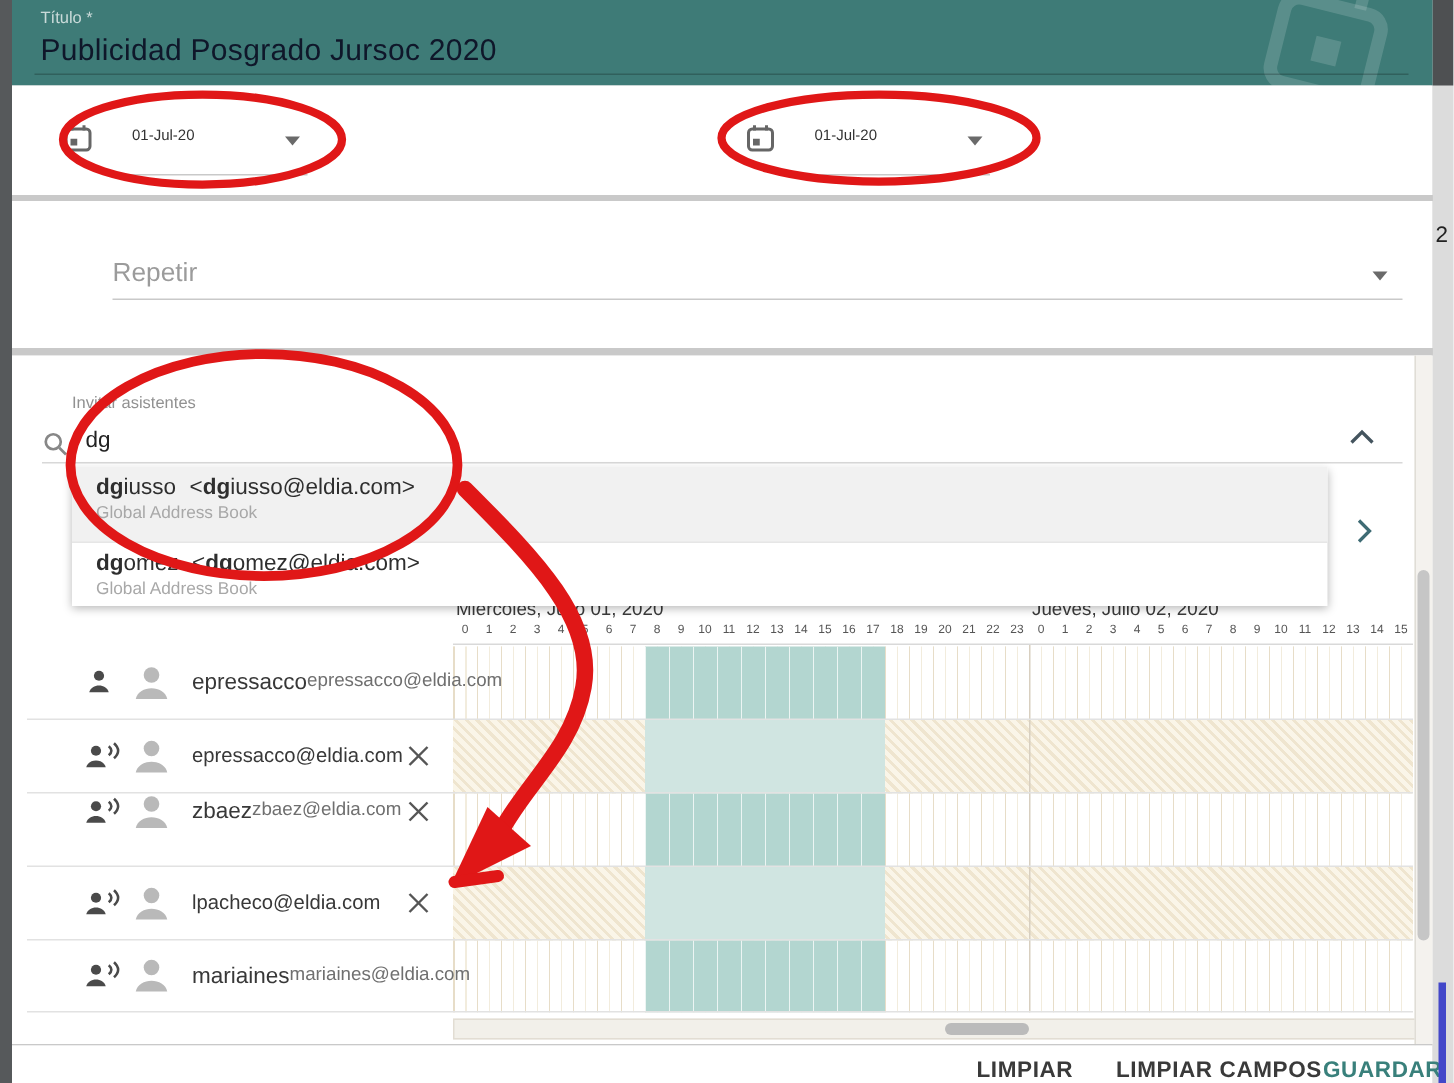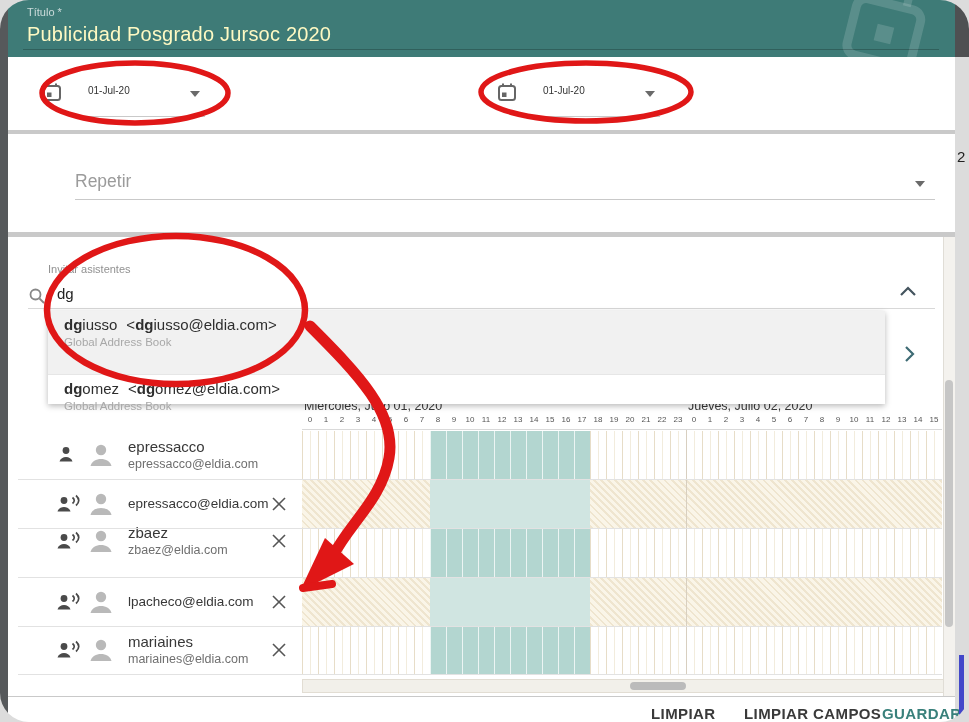--- a/index.html
+++ b/index.html
@@ -1,26 +1,26 @@
 <!DOCTYPE html>
 <html><head>
 <meta charset="utf-8">
 <style>
   html,body{margin:0;padding:0;}
   body{width:969px;height:722px;overflow:hidden;font-family:"Liberation Sans",sans-serif;background:#dcdcdc;}
-  #stage{position:relative;width:969px;height:722px;overflow:hidden;border-radius:29px;}
+  #stage{position:relative;width:969px;height:722px;overflow:hidden;}
   .abs{position:absolute;}
   
   .left-strip{left:0;top:0;width:8px;height:722px;background:#56595b;}
   .right-top-dark{left:955px;top:0;width:14px;height:57px;background:#4e5052;}
   .right-border{left:954px;top:57px;width:1px;height:665px;background:#bdbdbd;}
   
   .header{left:8px;top:0;width:947px;height:57px;background:#3e7b77;overflow:hidden;}
   .title-label{left:19px;top:6px;font-size:11px;color:rgba(255,255,255,.72);}
-  .title-value{left:19px;top:23px;font-size:20px;color:#fef9c3;letter-spacing:.2px;}
+  .title-value{left:19px;top:23px;font-size:20px;color:#0f172a;letter-spacing:.2px;}
   .title-underline{left:15px;top:49px;width:916px;height:1px;background:rgba(0,0,0,.22);}
   
   .card{background:#ffffff;}
   .card1{left:8px;top:57px;width:947px;height:73px;}
   .gap1{left:8px;top:130px;width:947px;height:4px;background:#c9c9c9;}
   .card2{left:8px;top:134px;width:947px;height:98px;}
   .gap2{left:8px;top:232px;width:947px;height:5px;background:#c9c9c9;}
   .card3{left:8px;top:237px;width:947px;height:460px;}
   .footer-line{left:8px;top:696px;width:947px;height:1px;background:#c9c9c9;}
   .footer{left:8px;top:697px;width:947px;height:25px;background:#fff;}
@@ -29,21 +29,21 @@
   .underline{height:1px;background:#c9c9c9;}
   .caret{width:0;height:0;border-left:5px solid transparent;border-right:5px solid transparent;border-top:6px solid #6a6a6a;}
   
   .repeat-text{left:75px;top:171px;font-size:17.5px;color:#9b9b9b;}
   
   .invite-label{left:48px;top:263px;font-size:11px;color:#919191;}
   .invite-query{left:57px;top:285px;font-size:15px;color:#222;}
   .invite-underline{left:28px;top:308px;width:907px;height:1px;background:#d8d8d8;}
   
   .ac-panel{left:48px;top:311px;width:837px;height:93px;background:#fff;box-shadow:0 2px 6px rgba(0,0,0,.28);z-index:20;}
-  .ac-item{padding:5px 0 17px 16px;height:42px;}
+  .ac-item{padding:5px 0 4px 16px;height:42px;}
   .ac-item.sel{background:#f1f1f1;border-bottom:1px solid #e6e6e6;height:41px;}
   .ac-name{font-size:15px;color:#2e2e2e;}
   .ac-name b{font-weight:700;}
   .ac-gap{display:inline-block;width:9px;}
   .ac-source{font-size:11.5px;color:#a8a8a8;margin-top:3px;}
   
   .day-header{top:399px;font-size:12.5px;color:#3a3a3a;white-space:nowrap;}
   .hours-row{left:302px;top:415px;height:13px;display:flex;}
   .hour-tick{flex:0 0 16px;width:16px;text-align:center;font-size:8px;color:#555;}
   .grid{left:302px;top:429px;width:640px;height:245px;background:#fff;border-top:1px solid #d9d9d9;overflow:hidden;}
@@ -52,21 +52,21 @@
   .g-hatch{background-image:repeating-linear-gradient(45deg,#efe5cf 0 2px,#faf5e8 2px 5px);}
   .day-sep{position:absolute;left:384px;top:0;width:1px;height:245px;background:#d8cfc0;}
   .busy{position:absolute;left:128px;width:160px;}
   .busy-strong{background-color:#b3d6d0;background-image:repeating-linear-gradient(to right,rgba(255,255,255,.75) 0 1px,transparent 1px 16px);}
   .busy-light{background-color:#d0e5e1;}
   .row-line{left:18px;width:924px;height:1px;background:#e2e2e2;z-index:6;}
   
   .att-row{left:8px;width:294px;display:flex;align-items:center;z-index:4;}
   .role-ic{margin-left:48px;width:26px;flex:0 0 26px;}
   .avatar{margin-left:5px;width:28px;flex:0 0 28px;}
-  .att-text{margin-left:13px;display:flex;flex-direction:column;justify-content:center;}
+  .att-text{margin-left:13px;display:flex;flex-direction:row;justify-content:center;}
   .att-name{font-size:15px;color:#383838;line-height:19px;}
   .att-email{font-size:12.5px;color:#6f6f6f;line-height:17px;}
   .att-email:empty{display:none;}
   .single .att-name{font-size:13.5px;}
   .x-btn{margin-left:auto;margin-right:14px;width:18px;height:18px;cursor:pointer;}
   
   .hscroll{left:302px;top:679px;width:653px;height:14px;background:#f2f0ea;border:1px solid #e2ddd3;box-sizing:border-box;}
   .hthumb{left:630px;top:682px;width:56px;height:8px;background:#bbb;border-radius:4px;}
   .vscroll{left:943px;top:237px;width:12px;height:460px;background:#f4f2ee;border-left:1px solid #e0ddd6;box-sizing:border-box;}
   .vthumb{left:945px;top:380px;width:8px;height:247px;background:#c6c6c6;border-radius:4px;}

